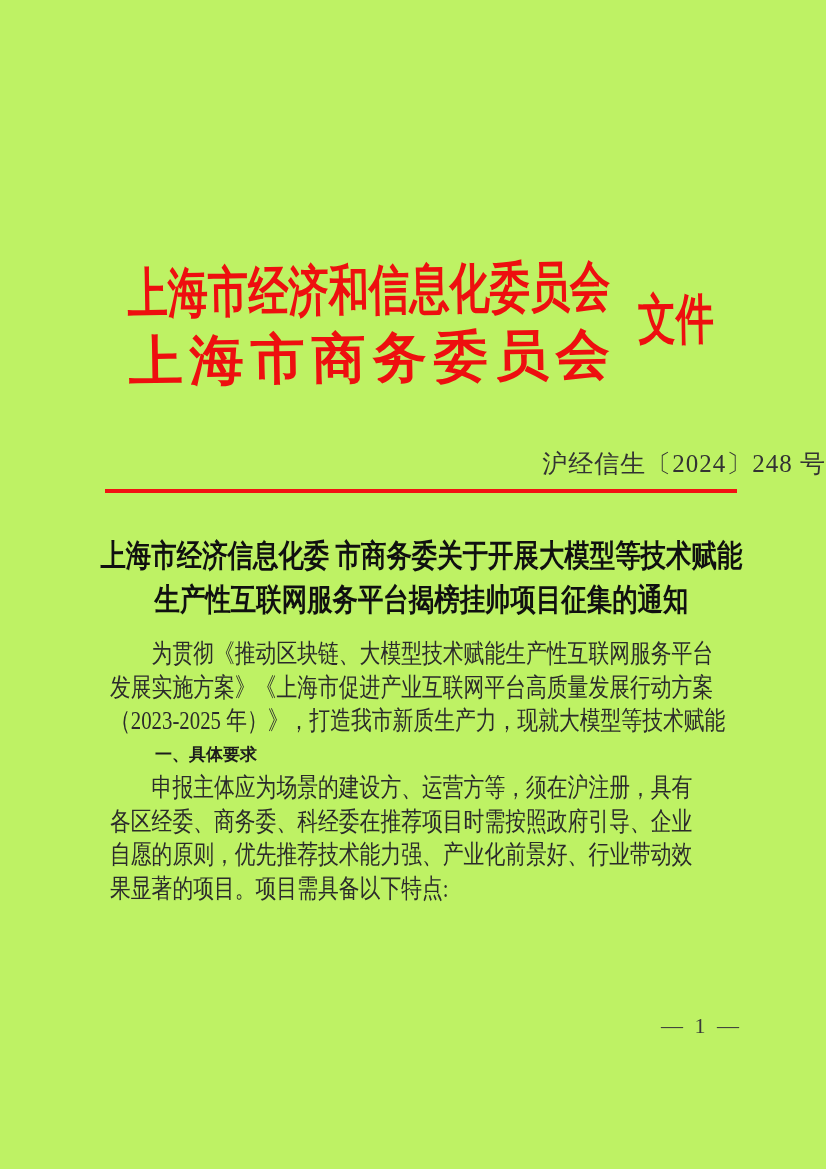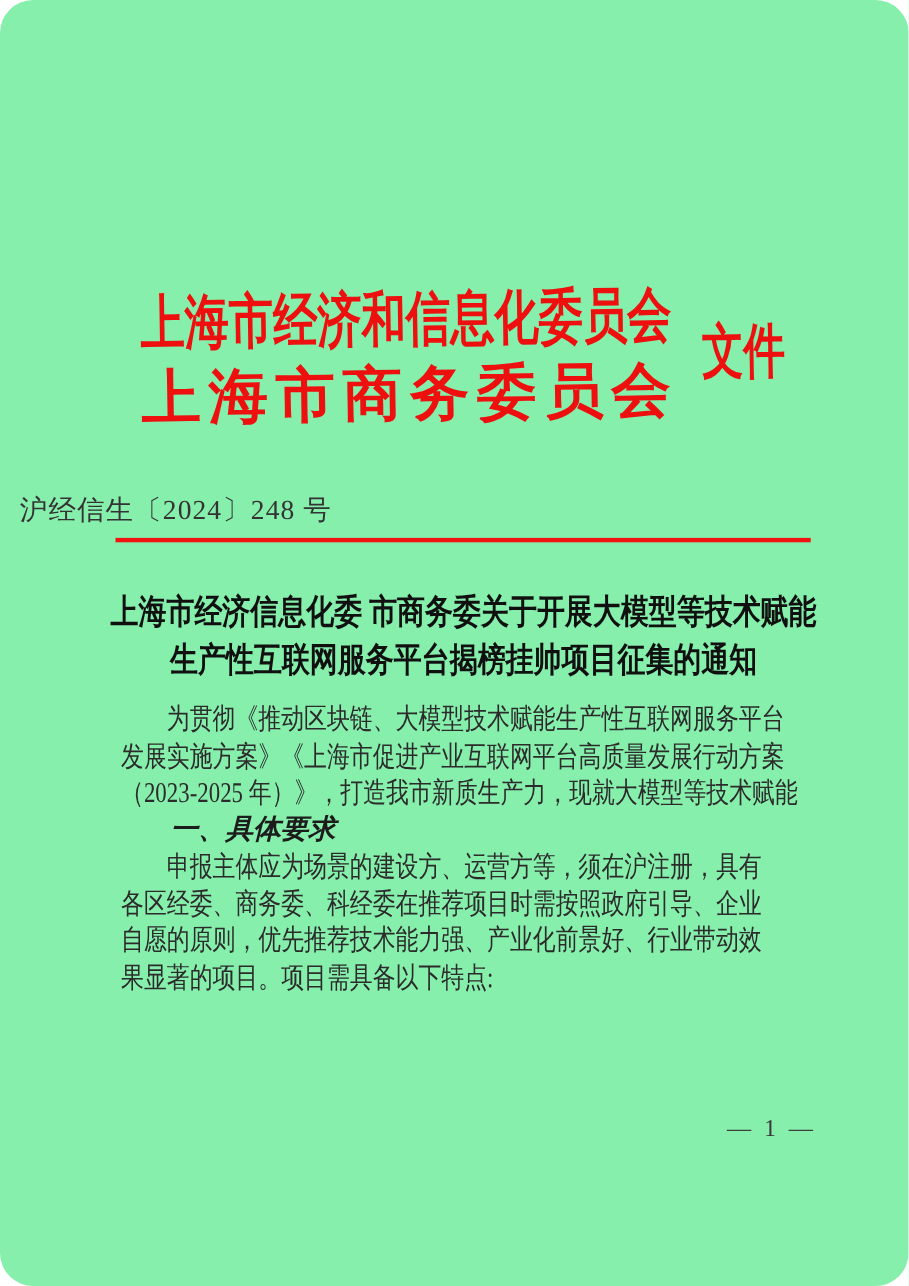--- a/index.html
+++ b/index.html
@@ -1,22 +1,21 @@
 <!DOCTYPE html>
 <html><head>
 <meta charset="utf-8">
 <style>
   html,body{margin:0;padding:0;background:#ffffff;}
   .page{
     position:relative;
     width:826px;height:1169px;
-    background:#86efac;
+    background:#bef264;
     overflow:hidden;
     font-family:"Liberation Serif", serif;
-    border-radius:30px;
   }
   
   .letterhead{
     position:absolute;left:0;top:0;width:826px;height:420px;
     transform:rotate(-0.9deg);
     transform-origin:130px 320px;
   }
   .lh-l1{position:absolute;left:128px;top:258px;}
   .lh-l1 .sqz{
     display:inline-block;white-space:nowrap;
@@ -30,21 +29,21 @@
   }
   .lh-wj{position:absolute;left:638px;top:292px;}
   .lh-wj .sqz{
     display:inline-block;white-space:nowrap;
     font-size:54px;font-weight:bold;color:#ee0f0f;
     transform:scaleX(0.70);transform-origin:0 0;
   }
   
   .docnum{
     position:absolute;left:0;top:447px;width:826px;
-    text-align:left;
+    text-align:right;
     font-size:25px;color:#333333;
     letter-spacing:1px;
     padding-left:18px;box-sizing:border-box;
   }
   
   .redline{
     position:absolute;left:105px;top:489px;
     width:632px;height:4px;background:#f21212;
   }
   
@@ -68,21 +67,21 @@
     display:inline-block;white-space:nowrap;
     font-size:26px;
     transform:scaleX(0.80);transform-origin:0 50%;
   }
   .bline .ind{padding-left:52px;}
   .bheadline{height:33.5px;line-height:33.5px;}
   .bheadline .hd{
     display:inline-block;white-space:nowrap;
     margin-left:45px;
     font-family:"Liberation Sans", sans-serif;
-    font-weight:bold;font-size:25px;color:#1c1c1c;font-style:italic;
+    font-weight:bold;font-size:17px;color:#1c1c1c;
   }
   
   .pagenum{
     position:absolute;left:0;top:1013px;width:742px;
     text-align:right;
     font-size:22px;color:#3a3a3a;
     letter-spacing:3px;
   }
 </style>
 </head>

